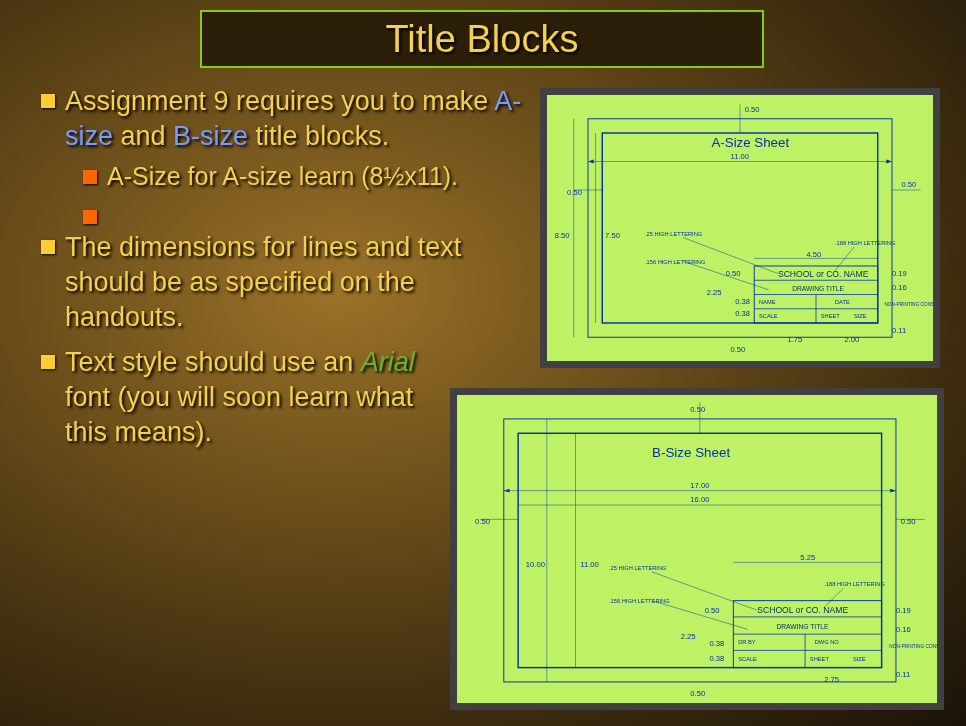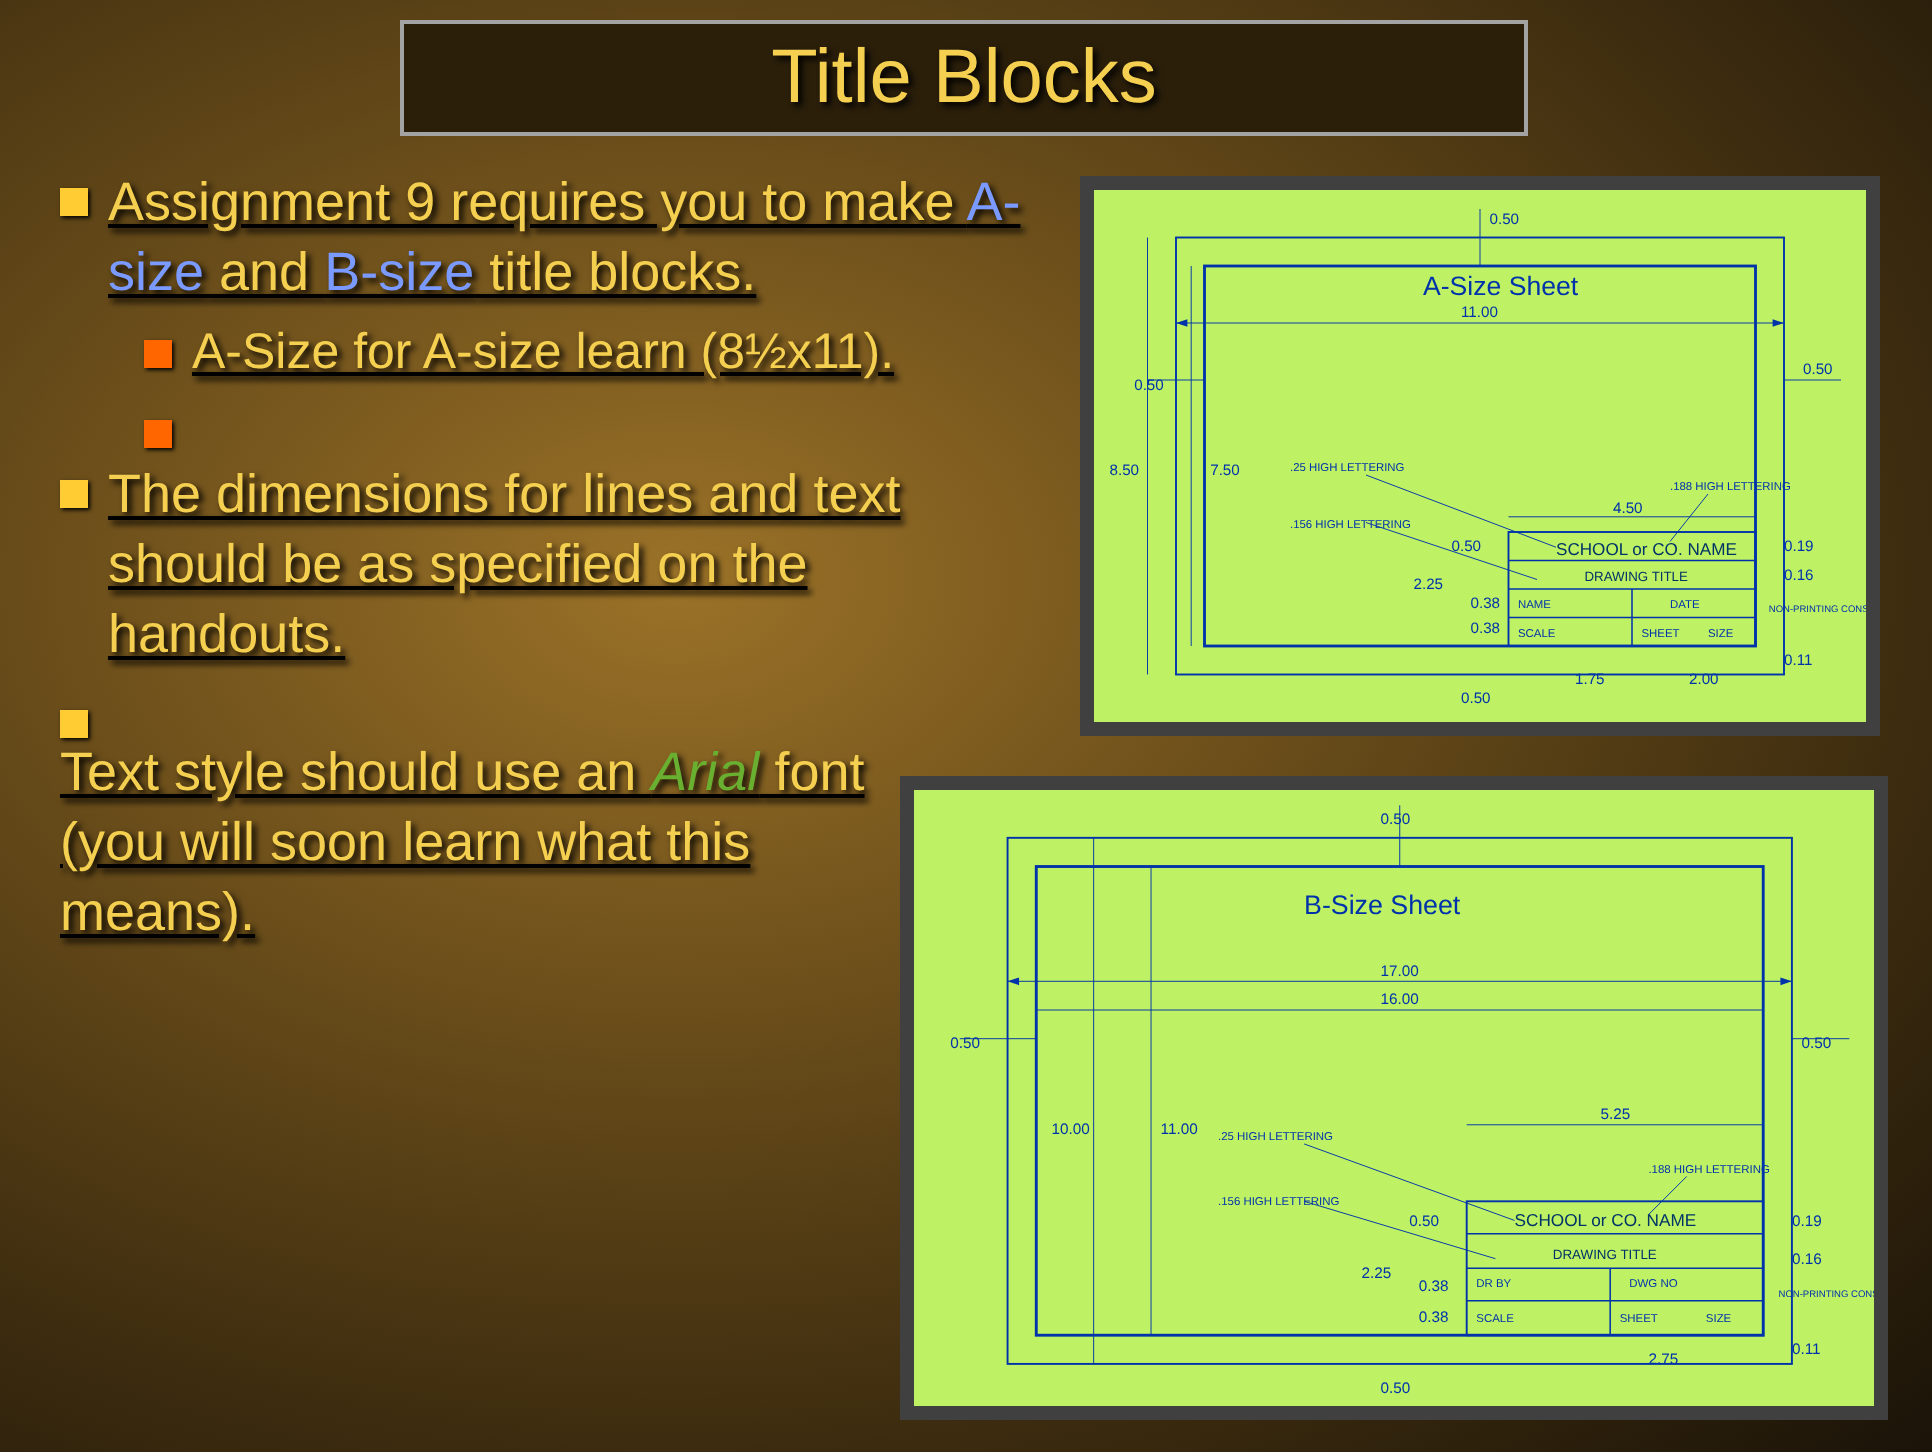--- a/index.html
+++ b/index.html
@@ -12,37 +12,36 @@
     overflow: hidden;
     position: relative;
   }
   .title-box {
     position: absolute;
     top: 10px;
     left: 200px;
     width: 560px;
     height: 54px;
     background: #2b1f0a;
-    border: 2px solid #a3a3a3;
+    border: 2px solid #84cc16;
     display: flex;
     align-items: center;
     justify-content: center;
   }
   .title-text {
     font-size: 38px;
     color: #f5d050;
     font-weight: normal;
     text-shadow: 2px 2px 3px #000;
   }
   .content {
     position: absolute;
     top: 84px;
-    left: 30px;
+    left: 41px;
     width: 490px;
-    text-decoration: underline;
   }
   .bullet-row {
     display: flex;
     align-items: flex-start;
     margin-bottom: 6px;
   }
   .bullet {
     width: 14px;
     height: 14px;
     background: #ffcc33;
@@ -150,21 +149,21 @@
 
   <div class="sub-bullet-row">
     <div class="bullet orange"></div>
   </div>
 
   <div class="bullet-row" style="justify-content:center;">
     <div class="bullet"></div>
     <div class="line-text">The dimensions for lines and text should be as specified on the handouts.</div>
   </div>
 
-  <div class="bullet-row" style="margin-top:10px;width:420px;flex-direction:column;">
+  <div class="bullet-row" style="margin-top:10px;width:420px;">
     <div class="bullet"></div>
     <div class="line-text">
       <span>Text style should use an </span><span class="arial-green">Arial</span><span> font (you will soon learn what this means).</span>
     </div>
   </div>
 </div>
 
 <div class="diagram diag-a">
 <svg class="diag-svg" viewBox="0 0 400 280">
 

